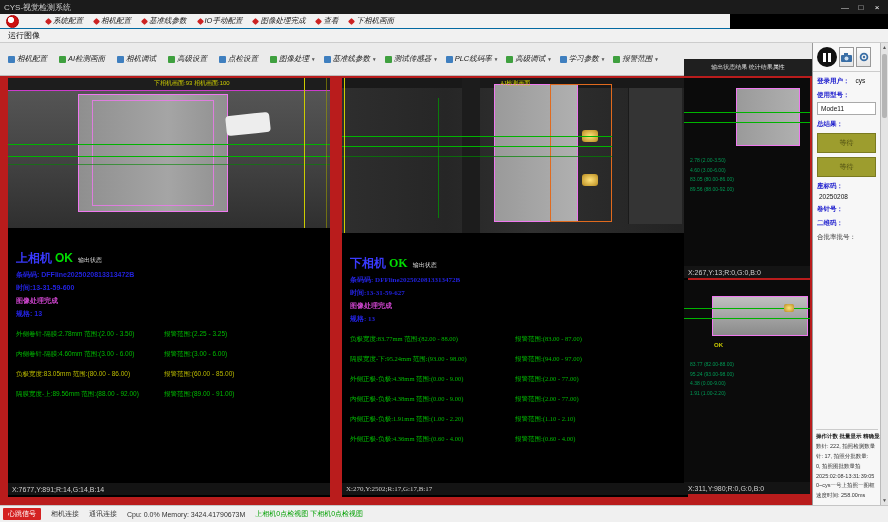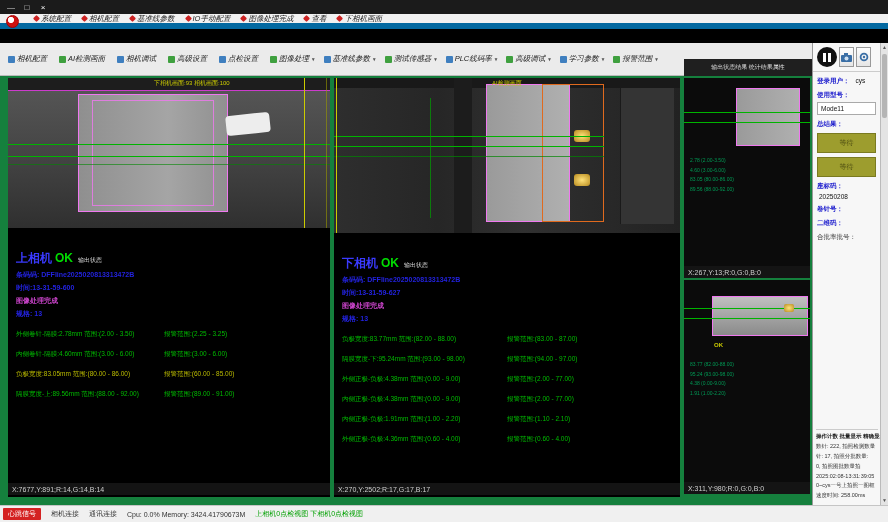--- a/index.html
+++ b/index.html
@@ -7,39 +7,39 @@
   .root{position:relative;width:888px;height:522px;background:#000;overflow:hidden;font-family:"Liberation Sans",sans-serif}
 
   
   .titlebar{position:absolute;left:0;top:0;width:888px;height:14px;background:#1b1b1b;color:#cccccc;font-size:8px;display:flex;align-items:center;padding:0 4px}
   .titlebar .title{flex:1}
   .winctl{display:flex;gap:2px}
   .winctl span{width:14px;text-align:center;cursor:default;color:#dddddd}
   .winctl .close{color:#ffffff}
 
   
-  .menubar{position:absolute;left:0;top:14px;width:888px;height:15px;background:#f1f1f1;border-bottom:6px solid #0369a1;display:flex;align-items:center;gap:11px;padding-left:34px;font-size:7.5px;color:#222222}
+  .menubar{position:absolute;left:0;top:14px;width:730px;height:15px;background:#f1f1f1;border-bottom:1px solid #0369a1;display:flex;align-items:center;gap:11px;padding-left:46px;font-size:7.5px;color:#222222}
   .logo{position:absolute;left:6px;top:1px;width:13px;height:13px;border-radius:50%;background:radial-gradient(circle at 36% 36%, #ffffff 0 28%, #cc1111 34% 100%);border:1px solid #aa0000}
   .menuitem{display:inline-flex;align-items:center;gap:2px;cursor:default}
   .micon{width:5px;height:5px;background:#cc2222;transform:rotate(45deg);border-radius:1px;display:inline-block}
 
   
   .runrow{position:absolute;left:0;top:29px;width:888px;height:14px;background:#f1f1f1;border-bottom:1px solid #cccccc;display:flex;align-items:center;padding-left:8px;font-size:8px;color:#111111}
 
   
   .toolbar{position:absolute;left:0;top:43px;width:812px;height:33px;background:#ebebeb;border-bottom:1px solid #bbbbbb;display:flex;align-items:center;gap:9px;padding-left:8px;font-size:7.5px;color:#222222}
   .toolitem{display:inline-flex;align-items:center;gap:2px;cursor:default}
   .ticon{width:7px;height:7px;border-radius:1px;display:inline-block;background:#3f7fbf}
   .toolitem:nth-child(even) .ticon{background:#3fa03f}
   .dd{font-size:5px;color:#555555;margin-left:1px}
 
   .thumbheader{position:absolute;left:684px;top:59px;width:128px;height:17px;background:#1f1f1f;color:#dddddd;font-size:6px;display:flex;align-items:center;justify-content:center;z-index:3}
 
   
-  .main{position:absolute;left:0;top:76px;width:812px;height:429px;background:#15803d}
+  .main{position:absolute;left:0;top:76px;width:812px;height:429px;background:#b91c1c}
   .campanel{position:absolute;background:#000000}
   .camimage{position:absolute;overflow:hidden;cursor:crosshair}
   .hl{position:absolute;left:0;width:100%;height:1px}
   .vl{position:absolute;top:0;height:100%;width:1px}
   .decor{position:absolute}
   .ovtext{position:absolute;color:#cccc00;font-size:6px;white-space:nowrap}
 
   .caminfo{position:absolute;left:8px;right:2px;font-size:7px;white-space:nowrap}
   .titleline{font-size:12px;font-weight:bold;color:#3a3aff;display:flex;align-items:baseline}
   .cok{color:#00dd00;margin-left:3px;font-weight:bold}
@@ -88,20 +88,21 @@
   .hbadge{background:#d42222;color:#ffffff;padding:1px 5px;border-radius:1px}
   .sbtext{color:#333333}
   .sbgreen{color:#00a000}
 </style>
 </head>
 <body>
 
 <div class="root">
 
   <div class="titlebar">
+    <span class="title">CYS-视觉检测系统</span>
     <div class="winctl">
       <span>—</span>
       <span>□</span>
       <span class="close">×</span>
     </div>
   </div>
 
   <div class="menubar">
     <div class="logo"></div>
     <span class="menuitem">
@@ -127,20 +128,23 @@
     <span class="menuitem">
         <i class="micon"></i>
         <em>查看</em>
       </span>
     <span class="menuitem">
         <i class="micon"></i>
         <em>下相机画面</em>
       </span>
   </div>
 
+  <div class="runrow">
+    <span>运行图像</span>
+  </div>
 
   <div class="toolbar">
     <span class="toolitem">
         <i class="ticon"></i>
         <em>相机配置</em>
         <b class="dd"></b>
       </span>
     <span class="toolitem">
         <i class="ticon"></i>
         <em>AI检测画面</em>
@@ -241,21 +245,21 @@
             </div>
           <div class="mrow">
               <span>隔膜宽度-上:89.56mm 范围:(88.00 - 92.00)</span>
               <span>报警范围:(89.00 - 91.00)</span>
             </div>
         </div>
       </div>
       <div class="coordbar" style="top:405px;">X:7677,Y:891;R:14,G:14,B:14</div>
     </div>
 
-    <div class="campanel rightp" style="left:334px;top:2px;width:346px;height:419px;">
+    <div class="campanel rightp" style="left:342px;top:2px;width:346px;height:419px;font-family:Liberation Serif, serif;">
       <div class="camimage" style="left:0;top:0;width:346px;height:155px;background:linear-gradient(90deg,#2e2e2e,#262626 30%,#303030 55%,#222222 100%);">
         <div class="decor" style="left:0;top:0;width:100%;height:10px;background:#191919;"></div>
         <div class="decor" style="left:120px;top:0;width:18px;height:155px;background:#1c1c1c;"></div>
         <div class="decor" style="left:152px;top:6px;width:84px;height:138px;background:linear-gradient(90deg,#9a9a9a,#b0b0b0);border:1px solid #f078f0;"></div>
         <div class="decor" style="left:208px;top:6px;width:62px;height:138px;border:1px solid #e06a1e;"></div>
         <div class="decor" style="left:240px;top:52px;width:16px;height:12px;background:radial-gradient(#ffe27a,#b78a1e);border-radius:3px;"></div>
         <div class="decor" style="left:240px;top:96px;width:16px;height:12px;background:radial-gradient(#ffe27a,#b78a1e);border-radius:3px;"></div>
         <div class="decor" style="left:286px;top:10px;width:54px;height:136px;background:#343434;border-left:1px solid #1a1a1a;"></div>
         <div class="hl" style="top:58px;width:270px;background:#00b400;"></div>
         <div class="hl" style="top:68px;width:270px;background:#00b400;"></div>

